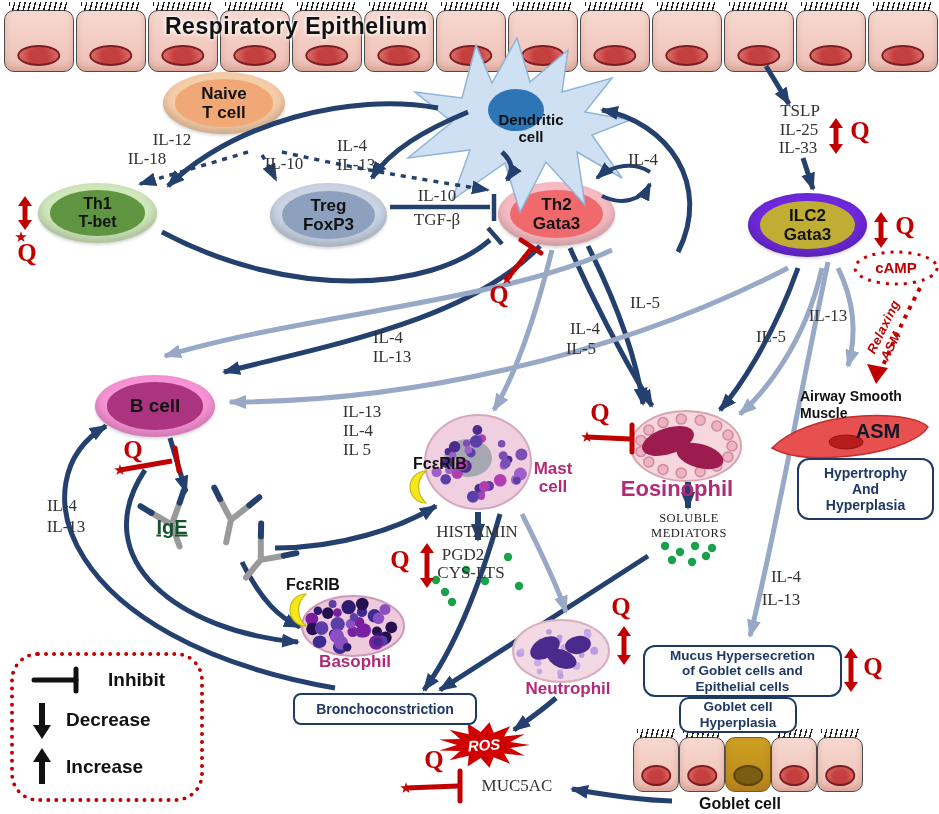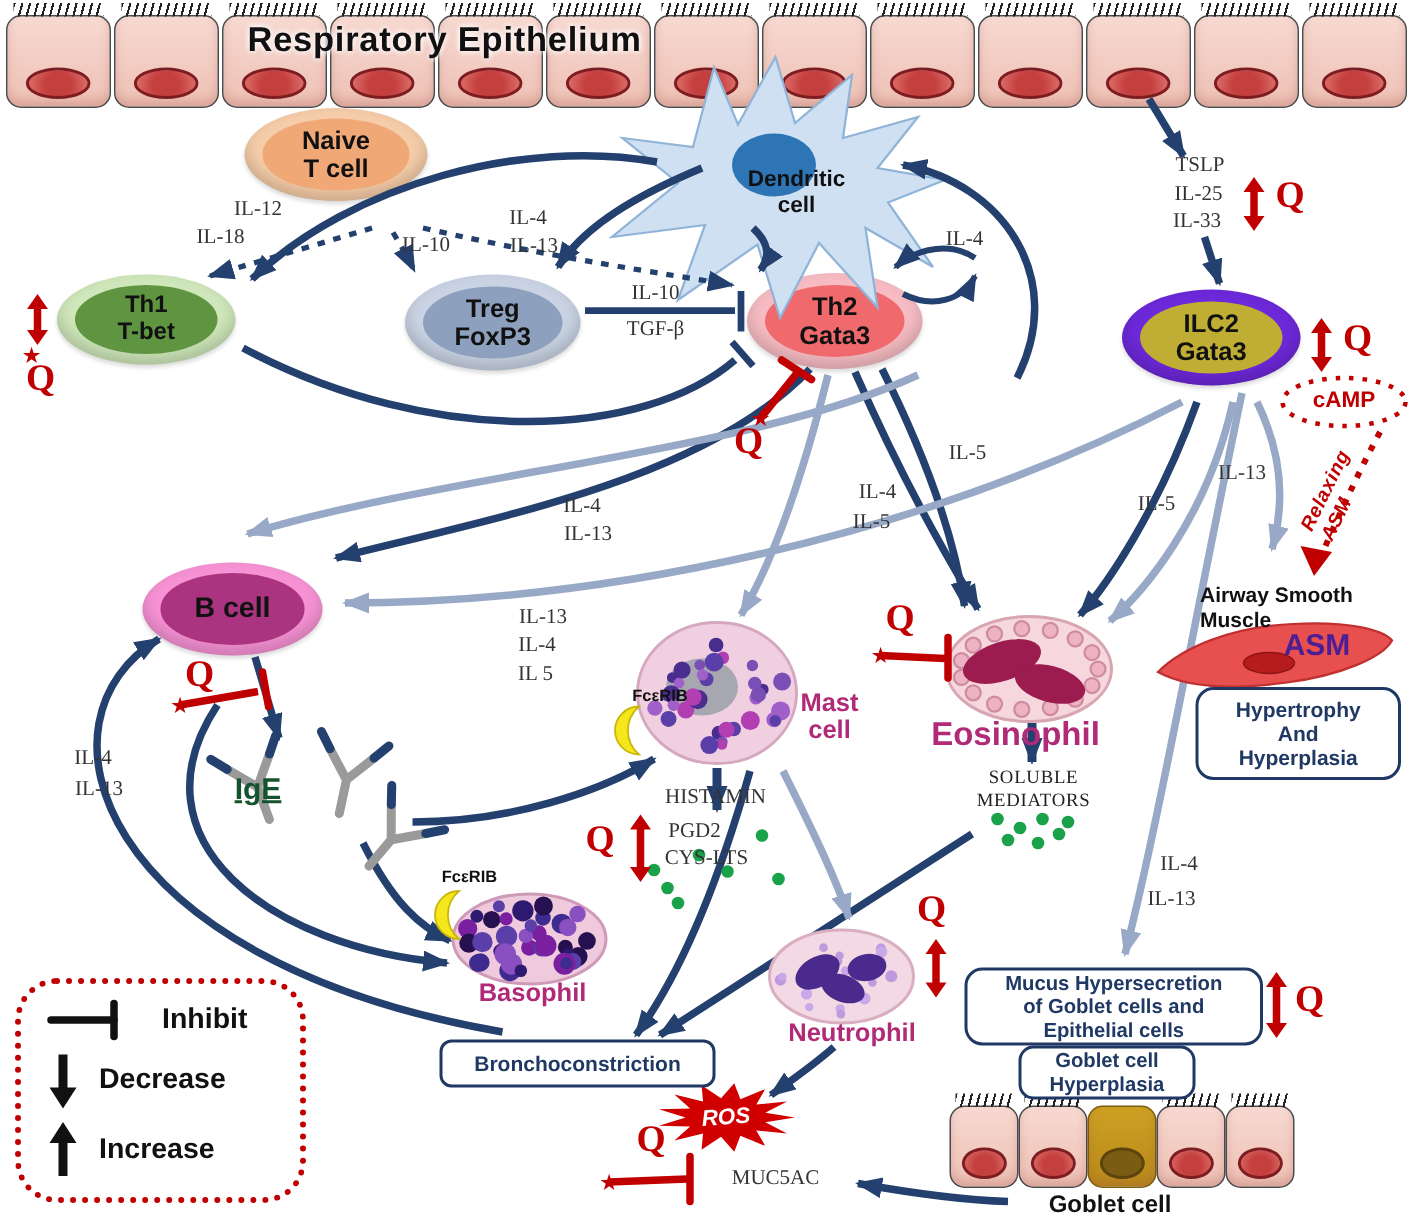--- a/index.html
+++ b/index.html
@@ -18,37 +18,37 @@
            background:radial-gradient(circle at 50% 60%,#c4403f 40%,#e0746f);}
   .cilia{position:absolute;height:9px;left:6%;width:88%;top:-9px;
          background:repeating-linear-gradient(105deg,#222 0 1.4px,transparent 1.4px 5px);}
   
   .oval{position:absolute;border-radius:50%;box-shadow:inset 0 -5px 10px rgba(0,0,0,.18),0 2px 3px rgba(0,0,0,.15);z-index:2;}
   .oval-inner{position:absolute;left:10%;top:12%;width:80%;height:76%;border-radius:50%;
               display:flex;align-items:center;justify-content:center;text-align:center;
               font-weight:bold;color:#111;line-height:1.12;}
   #svg-layer{position:absolute;left:0;top:0;z-index:3;}
   .lbl{position:absolute;z-index:4;}
-  .cytokine{font-family:"Liberation Serif",serif;font-size:14px;color:#333;white-space:nowrap;z-index:4;}
+  .cytokine{font-family:"Liberation Serif",serif;font-size:17px;color:#333;white-space:nowrap;z-index:4;}
   .cell-name{font-weight:bold;color:#b02a78;text-align:center;line-height:1.05;z-index:4;}
   .qletter{font-family:"Liberation Serif",serif;font-weight:bold;color:#c00000;z-index:5;}
   .qstar{color:#c00000;font-size:15px;z-index:5;}
   .box{position:absolute;border:2.5px solid #1f3864;border-radius:10px;background:#fff;
        display:flex;align-items:center;justify-content:center;text-align:center;
        color:#1f3864;font-weight:bold;line-height:1.15;z-index:4;}
   #legend{left:10px;top:652px;width:194px;height:150px;border:4px dotted #c00000;border-radius:28px;
           z-index:4;background:#fff;display:flex;flex-direction:column;justify-content:space-around;
           padding:8px 0 8px 16px;box-sizing:border-box;}
   .leg-row{display:flex;align-items:center;gap:12px;}
   .leg-text{font-size:19px;font-weight:bold;color:#111;}
   #ros-text{color:#fff;font-weight:bold;font-style:italic;font-size:15px;transform:translate(-50%,-50%) rotate(-4deg);}
   #camp-text{color:#c00000;font-weight:bold;font-size:15px;}
   #relaxing-asm{color:#c00000;font-weight:bold;font-style:italic;font-size:13px;
                 transform:translate(-50%,-50%) rotate(-64deg);letter-spacing:.5px;}
-  .fcerib{font-weight:bold;font-size:11px;color:#111;z-index:4;white-space:nowrap;}
+  .fcerib{font-weight:bold;font-size:16px;color:#111;z-index:4;white-space:nowrap;}
 </style>
 </head>
 <body>
 
 <div id="canvas">
 
   <div id="epithelium">
       <div class="ep-cell" style="left: 4px; top: 10px; width: 68px; height: 60px; z-index: 1;">
         <div class="cilia"></div>
         <div class="ep-oval"></div>
@@ -398,21 +398,21 @@
   <div class="lbl ctr pre" style="left:531px;top:128px;font-weight:bold;font-size:15px;color:#111;text-align:center;">Dendritic
 cell</div>
   <div class="lbl ctr pre cell-name" style="left:553px;top:478px;font-size:17px;">Mast
 cell</div>
   <div class="lbl ctr cell-name" style="left:677px;top:489px;font-size:22px;">Eosinophil</div>
   <div class="lbl ctr cell-name" style="left:355px;top:662px;font-size:17px;">Basophil</div>
   <div class="lbl ctr cell-name" style="left:568px;top:689px;font-size:17px;">Neutrophil</div>
   <div class="lbl ctr" style="left:172px;top:527px;font-weight:bold;font-size:20px;color:#14532d;text-decoration:underline;">IgE</div>
   <div class="lbl pre" style="left:800px;top:388px;font-weight:bold;font-size:14px;color:#111;line-height:1.2;">Airway Smooth
 Muscle</div>
-  <div class="lbl ctr" style="left:878px;top:431px;font-weight:bold;font-size:20px;color:#4c1d95;">ASM</div>
+  <div class="lbl ctr" style="left:878px;top:431px;font-weight:bold;font-size:20px;color:#0f172a;">ASM</div>
   <div class="lbl ctr pre" style="left:689px;top:526px;font-family:'Liberation Serif',serif;font-size:12.5px;color:#222;text-align:center;letter-spacing:.5px;">SOLUBLE
 MEDIATORS</div>
   <div class="lbl ctr fcerib" style="left:440px;top:464px;">FcεRIB</div>
   <div class="lbl ctr fcerib" style="left:313px;top:585px;">FcεRIB</div>
   <div class="lbl ctr" id="camp-text" style="left:896px;top:267px;">cAMP</div>
   <div class="lbl" id="relaxing-asm" style="left:890px;top:330px;">Relaxing ASM</div>
   <div class="lbl ctr" id="ros-text" style="left:484px;top:745px;">ROS</div>
   <div class="lbl ctr" style="left:740px;top:804px;font-weight:bold;font-size:16px;color:#111;">Goblet cell</div>
 
   <div class="box pre" style="left:797px;top:458px;width:133px;height:58px;font-size:14px;border-radius:12px;">Hypertrophy

